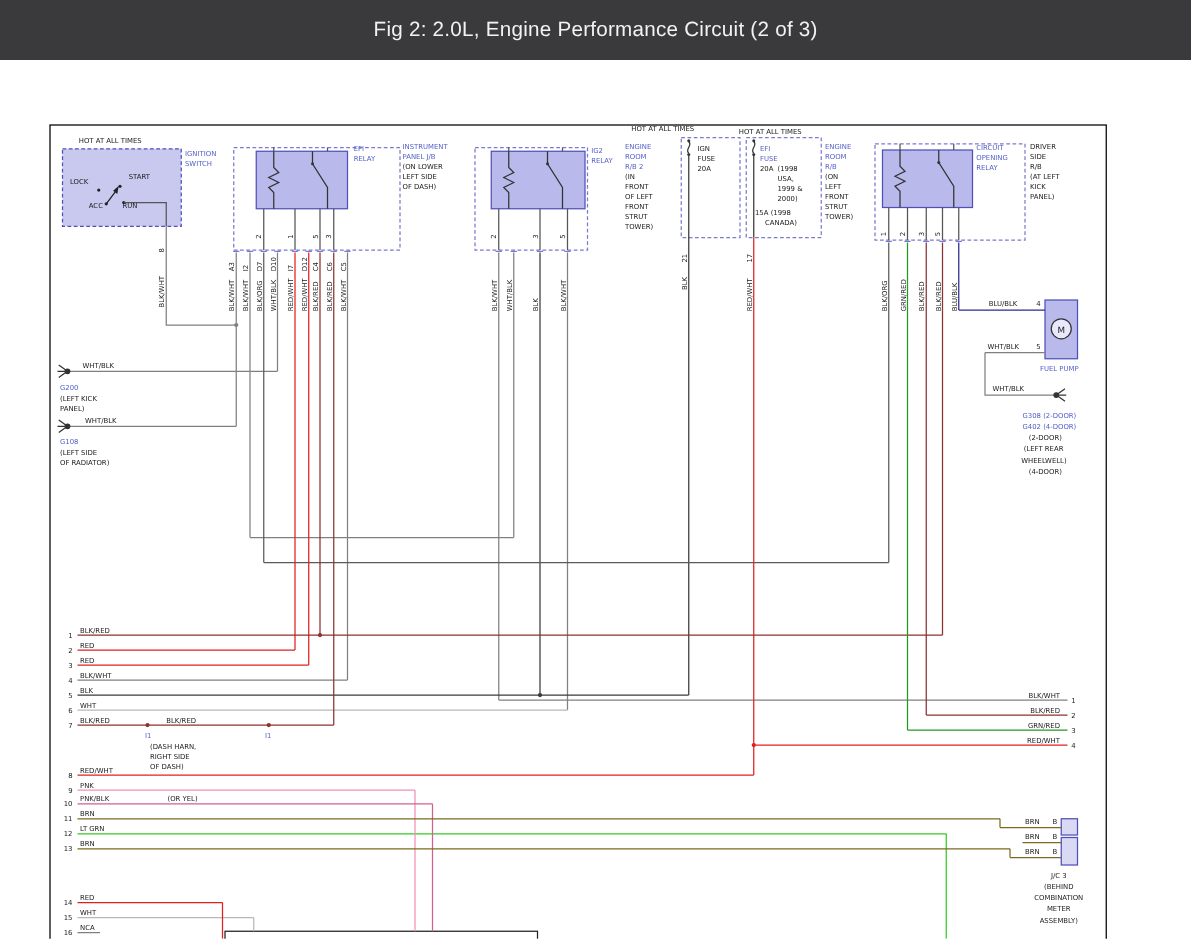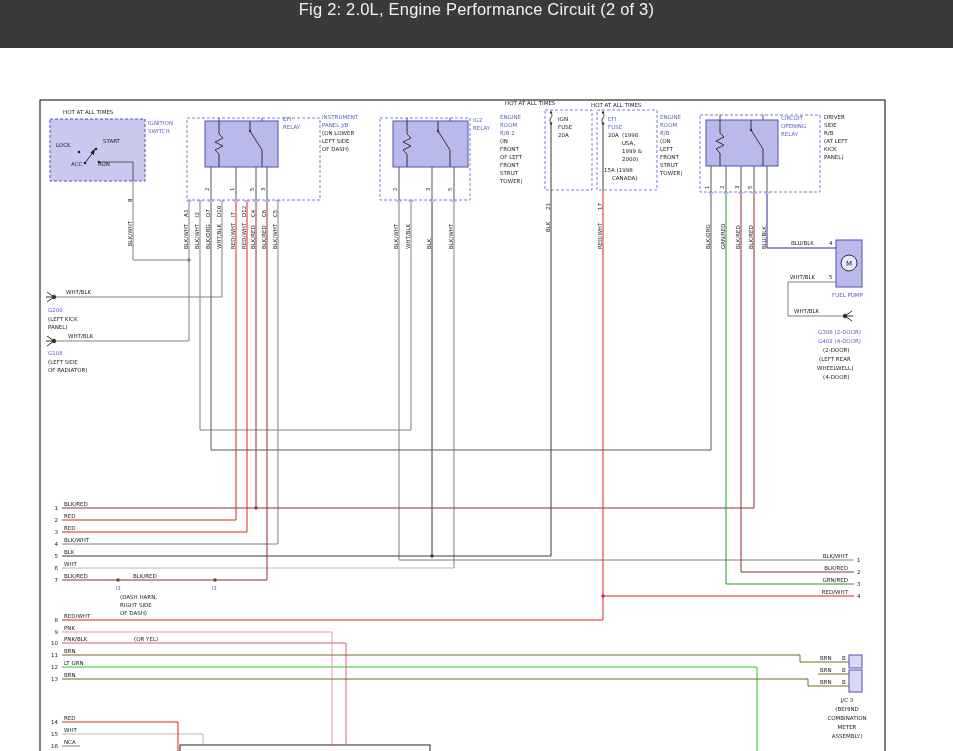--- a/index.html
+++ b/index.html
@@ -1,19 +1,19 @@
 <!DOCTYPE html>
 <html><head>
 <meta charset="utf-8">
 <style>
   html,body{margin:0;padding:0}
   body{width:953px;height:751px;position:relative;background:#fff;overflow:hidden;
        font-family:"Liberation Sans","DejaVu Sans",sans-serif}
   .header{position:absolute;top:0;left:0;width:953px;height:48px;background:#3a3a3c;
-          display:flex;align-items:flex-start;justify-content:center;z-index:2}
+          display:flex;align-items:center;justify-content:center;z-index:2}
   .header .title{color:#f2f2f2;font-size:16.5px;letter-spacing:.2px}
   svg{position:absolute;top:0;left:0}
   svg text{font-family:"DejaVu Sans",sans-serif;font-size:6px;fill:#1a1a1a}
   svg text.tiny{font-size:5.5px}
   svg text.blue{fill:#5560c8}
   svg text.rot{font-size:5.5px}
 </style>
 </head>
 <body>
 

